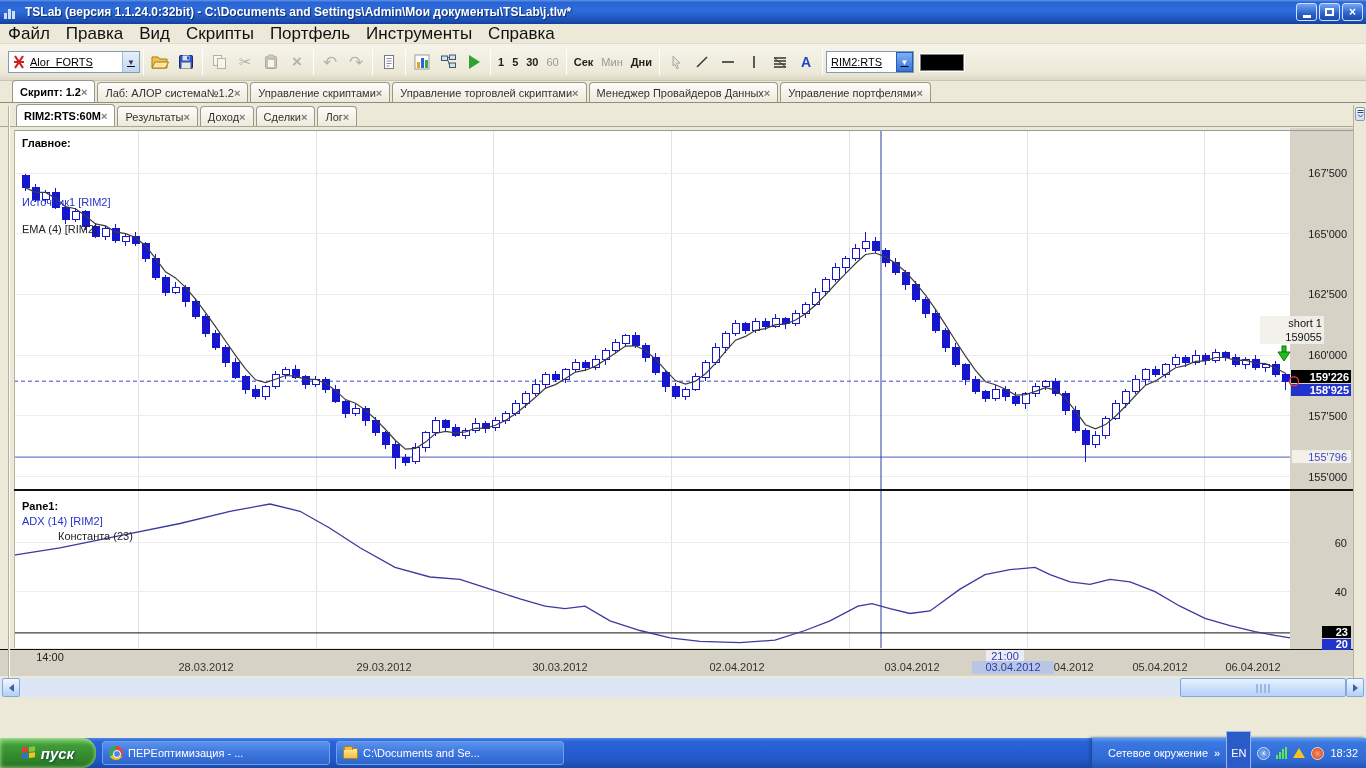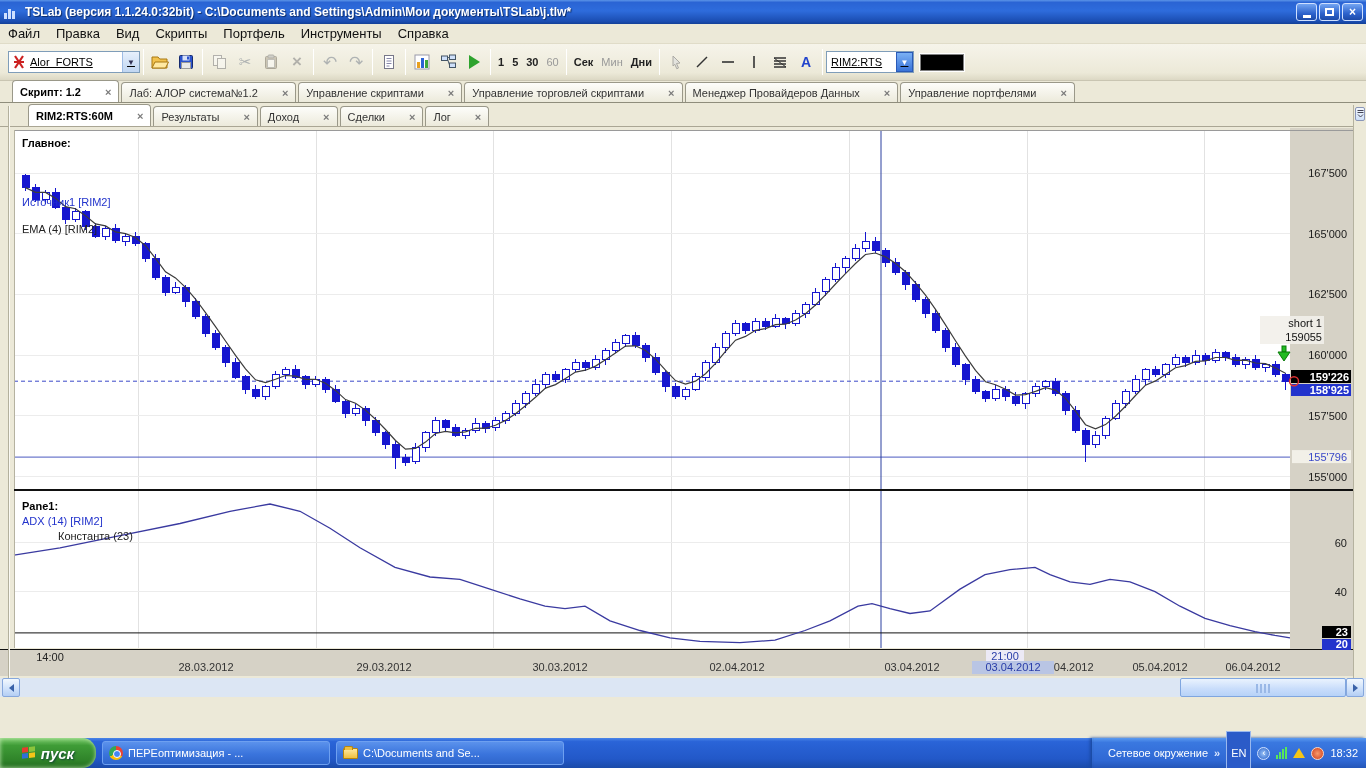--- a/index.html
+++ b/index.html
@@ -16,43 +16,43 @@
   #titlebar .title-text { font-size:12px; font-weight:bold; text-shadow:1px 1px 1px #0b2a66; white-space:nowrap; }
   .winbtns { position:absolute; right:3px; top:3px; display:flex; gap:2px; }
   .winbtn { width:21px; height:18px; border:1px solid #cfe0ff; border-radius:3px;
     background:linear-gradient(180deg,#73a5f2,#2c62cc 60%,#1c4aa8); display:flex; align-items:center; justify-content:center;
     color:#fff; font-size:12px; font-weight:bold; }
   .winbtn .minbar { width:8px; height:3px; background:#fff; margin-top:8px; }
   .winbtn .maxbox { width:9px; height:8px; border:2px solid #fff; }
 
   
   #menubar { position:absolute; left:0; top:24px; width:1366px; height:20px; background:#ece9d8; display:flex; align-items:center; border-bottom:1px solid #e0dcc8; }
-  .menu-item { font-size:13px; color:#111; padding:3px 8px; }
+  .menu-item { font-size:17px; color:#111; padding:3px 8px; }
 
   
   #toolbar { position:absolute; left:0; top:44px; width:1366px; height:37px; background:linear-gradient(180deg,#f6f4ea,#ece9d8 80%,#dcd8c4); display:flex; align-items:center; border-bottom:1px solid #c9c5b2; }
   .tb-sep { width:1px; height:26px; background:#c5c1ae; border-right:1px solid #fff; margin:0 3px; }
   .tb-btn { width:26px; height:26px; display:flex; align-items:center; justify-content:center; border:1px solid transparent; border-radius:2px; }
   .tb-btn.dis { opacity:.45; filter:grayscale(.7); }
   .tb-txt { font-size:11px; font-weight:bold; padding:0 4px; color:#222; }
   .tb-txt.dis { color:#999; font-weight:normal; }
   .combo { height:22px; background:#fff; border:1px solid #7f9db9; display:flex; align-items:center;text-decoration:underline; }
   .combo .cval { font-size:11px; padding:0 4px; white-space:nowrap; }
   .combo .carr { width:17px; height:100%; background:linear-gradient(180deg,#e7f0fc,#c0d6f2); border-left:1px solid #9ebbe4; font-size:8px; color:#335; display:flex; align-items:center; justify-content:center; }
   #acct-combo { width:132px; margin-left:8px; }
   #acct-combo .alor-ico { margin-left:3px; }
   .swatch { width:44px; height:17px; background:#000; border:1px solid #808080; outline:1px solid #fff; margin-left:6px; }
   .glyph { font-size:15px; color:#4a6ea8; }
   .play-tri { width:0; height:0; border-left:11px solid #2ea32e; border-top:7px solid transparent; border-bottom:7px solid transparent; }
 
   
   .tabrow { position:absolute; left:0; width:1366px; display:flex; align-items:flex-end; background:#ece9d8; }
   #tabs1 { top:81px; height:22px; border-bottom:1px solid #8f8d7c; padding-left:12px; }
-  #tabs2 { top:103px; height:24px; border-bottom:1px solid #aaa694; padding-left:28px; }
-  .tab { display:flex; align-items:center; gap:24px; font-size:11px; color:#333; height:20px; padding:0 7px;
+  #tabs2 { top:103px; height:24px; border-bottom:1px solid #aaa694; padding-left:16px; }
+  .tab { display:flex; align-items:center; gap:0; font-size:11px; color:#333; height:20px; padding:0 7px;
     border:1px solid #9a9889; border-bottom:none; border-radius:4px 4px 0 0; background:linear-gradient(180deg,#fdfdfa,#eceadb); margin-right:2px; white-space:nowrap; }
   .tab.active { background:#fff; font-weight:bold; color:#000; height:22px; }
   .tab .x { color:#7a7a7a; font-size:11px; font-weight:bold; }
 
   
   #chartwrap { position:absolute; left:0; top:128px; width:1366px; height:570px; }
   svg { font-family:"Liberation Sans", sans-serif; }
   .legend { position:absolute; font-size:11px; line-height:15px; white-space:nowrap; }
   .legend .hd { font-weight:bold; color:#000; }
 

